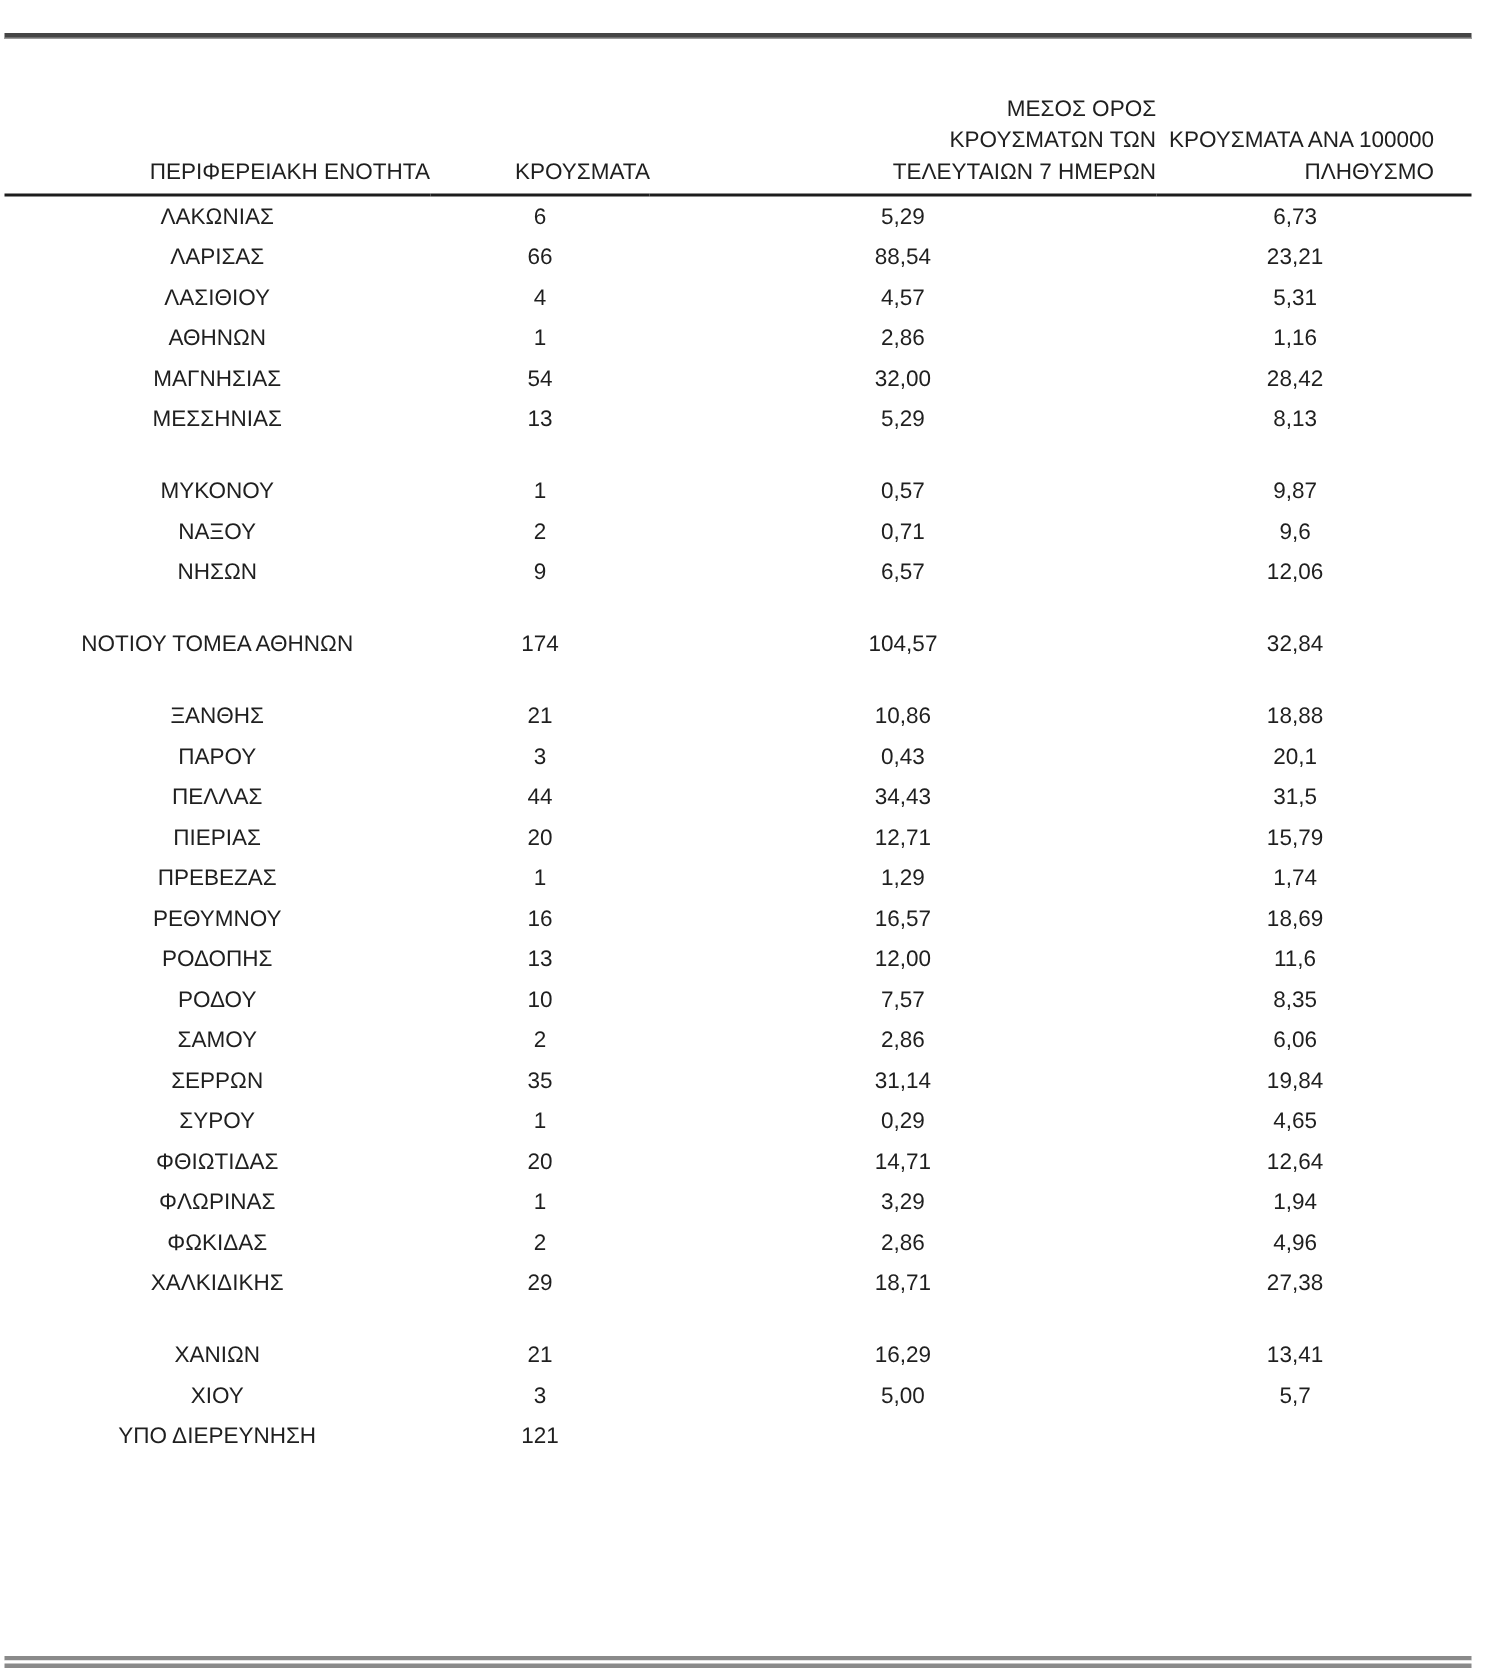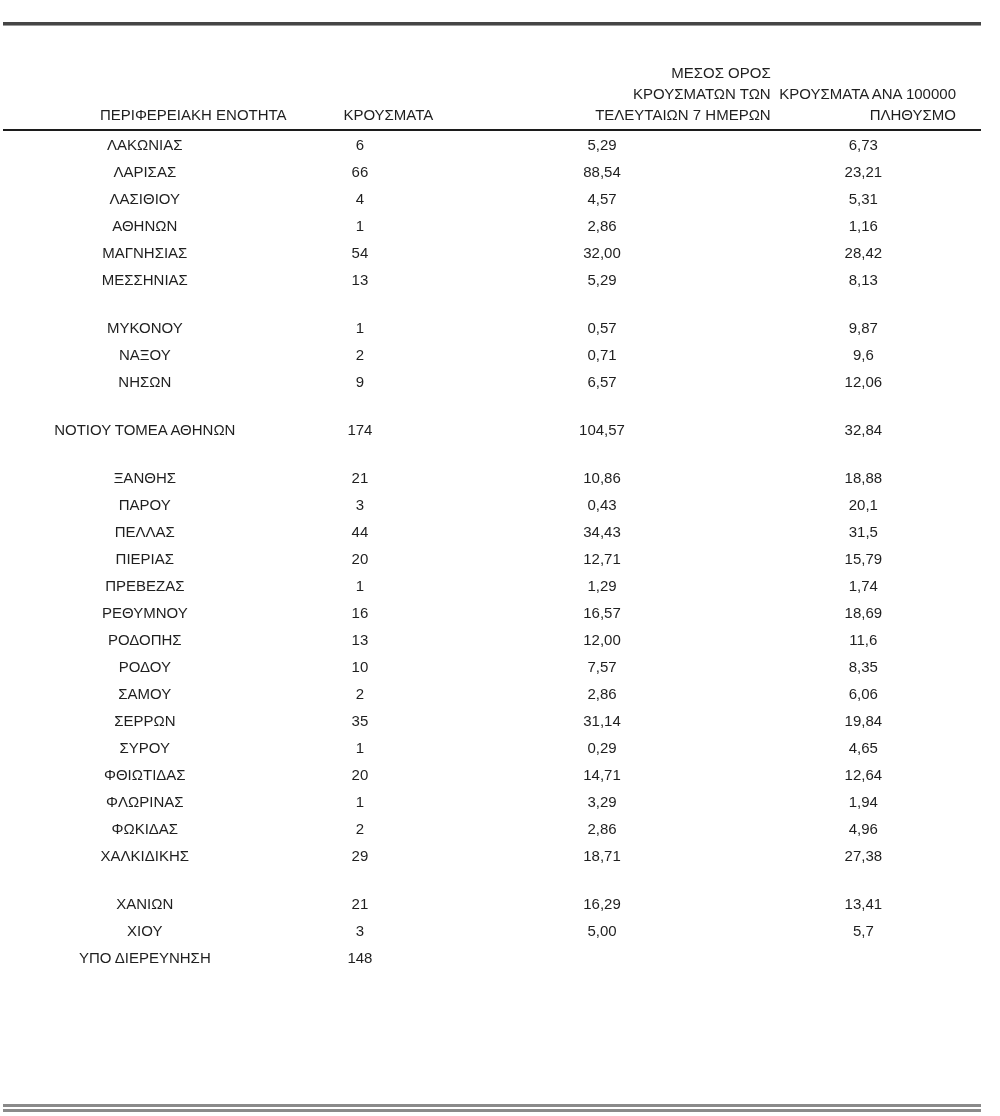--- a/index.html
+++ b/index.html
@@ -267,21 +267,21 @@
           <td>13,41</td>
         </tr>
         <tr>
           <td>ΧΙΟΥ</td>
           <td>3</td>
           <td>5,00</td>
           <td>5,7</td>
         </tr>
         <tr class="italic">
           <td>ΥΠΟ ΔΙΕΡΕΥΝΗΣΗ</td>
-          <td>148</td>
+          <td>121</td>
           <td></td>
           <td></td>
         </tr>
       </tbody>
   </table>
 </div>
 
 <div class="rule-bottom">
   <div class="bar"></div>
   <div class="gap"></div>

